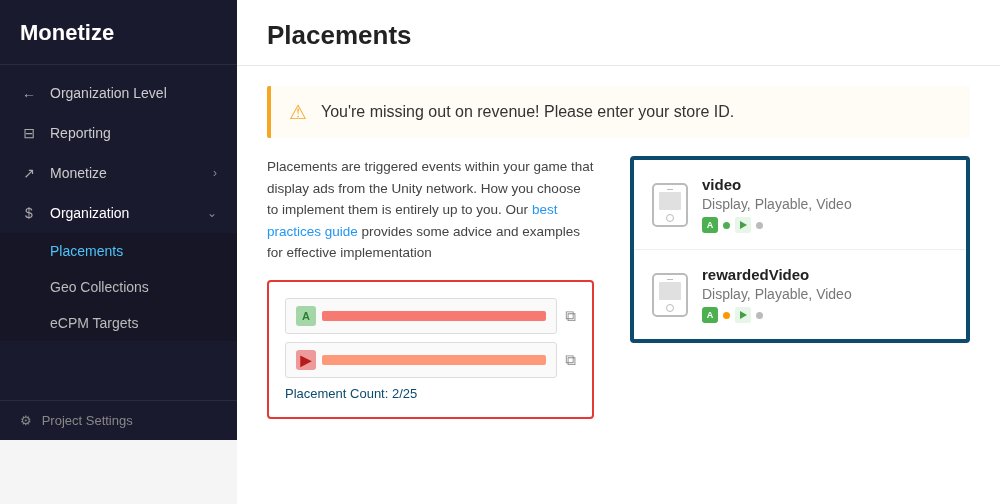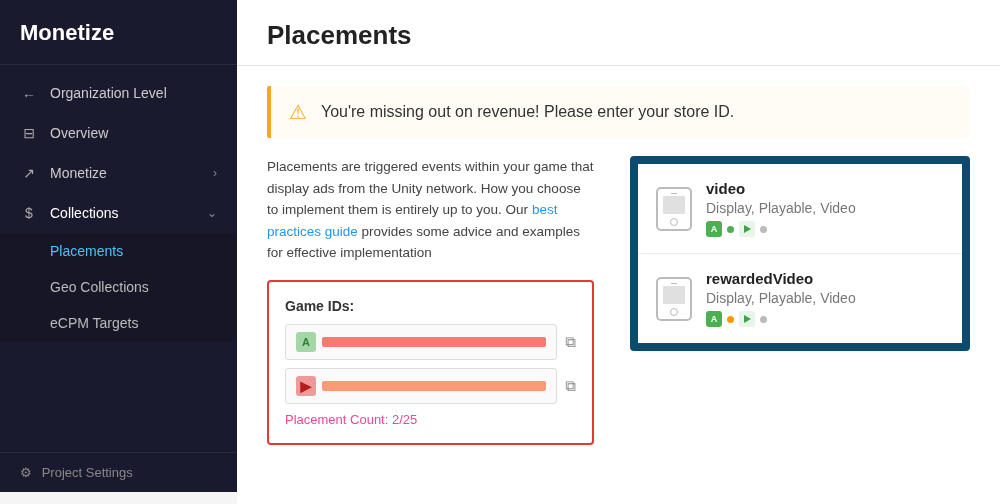--- a/index.html
+++ b/index.html
@@ -6,21 +6,21 @@
     body { font-family: -apple-system, BlinkMacSystemFont, 'Segoe UI', sans-serif; display: flex; width: 1000px; height: 504px; overflow: hidden; background: #f5f5f5; }
 
     
     .sidebar {
       width: 237px;
       min-width: 237px;
       background: #1a1a2e;
       color: #fff;
       display: flex;
       flex-direction: column;
-      height: 492px;
+      height: 440px;
       overflow: hidden;
     }
     .sidebar-title {
       font-size: 22px;
       font-weight: 700;
       padding: 20px 20px 18px 20px;
       color: #fff;
       border-bottom: 1px solid rgba(255,255,255,0.08);
     }
     .sidebar-nav {
@@ -201,29 +201,29 @@
       flex: 1;
       opacity: 0.7;
     }
     .copy-icon {
       color: #888;
       cursor: pointer;
       font-size: 15px;
     }
     .placement-count {
       font-size: 13px;
-      color: #ec4899;
+      color: #0c4a6e;
       margin-top: 4px;
     }
 
     
     .right-panel {
       width: 340px;
       min-width: 340px;
-      border: 8px solid #0c4a6e;
+      border: 4px solid #0c4a6e;
       border-radius: 4px;
       margin-left: 20px;
       display: flex;
       flex-direction: column;
       background: #fff;
       align-self: flex-start;
     }
     .placement-item {
       display: flex;
       align-items: center;
@@ -332,32 +332,32 @@
   <div class="sidebar-title">Monetize</div>
   <nav class="sidebar-nav">
 
     <div class="nav-item">
       <span class="nav-icon">←</span>
       <span>Organization Level</span>
     </div>
 
     <div class="nav-item">
       <span class="nav-icon">⊟</span>
-      <span>Overview</span>
+      <span>Reporting</span>
     </div>
 
     <div class="nav-item">
       <span class="nav-icon">↗</span>
       <span>Monetize</span>
       <span class="chevron">›</span>
     </div>
 
     <div class="nav-item active">
       <span class="nav-icon">$</span>
-      <span>Collections</span>
+      <span>Organization</span>
       <span class="chevron">⌄</span>
     </div>
 
     <div class="nav-sub">
       <div class="nav-sub-item active">Placements</div>
       <div class="nav-sub-item">Geo Collections</div>
       <div class="nav-sub-item">eCPM Targets</div>
     </div>
 
   </nav>
@@ -379,21 +379,20 @@
     </div>
 
     <div class="content-area">
 
       <div class="left-panel">
         <p class="description-text">
           <span>Placements are triggered events within your game that display ads from the Unity network. How you choose to implement them is entirely up to you. Our </span><a href="#">best practices guide</a><span> provides some advice and examples for effective implementation</span>
         </p>
 
         <div class="game-ids-box">
-          <div class="game-ids-label">Game IDs:</div>
 
           <div class="game-id-row">
             <div class="game-id-input">
               <div class="platform-badge android">A</div>
               <div class="redacted-bar"></div>
             </div>
             <span class="copy-icon">⧉</span>
           </div>
 
           <div class="game-id-row">

